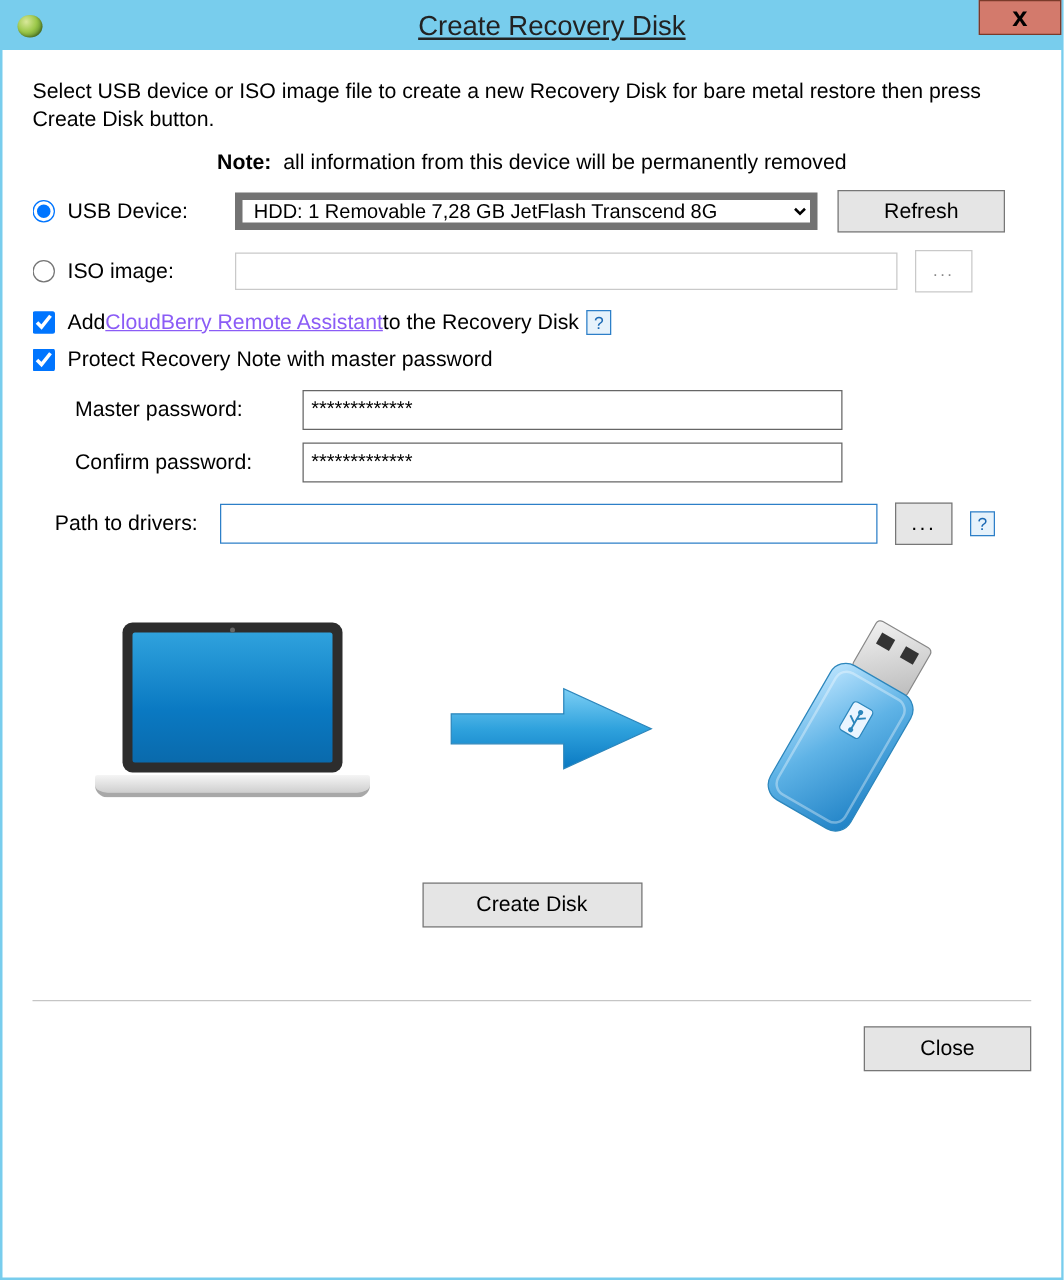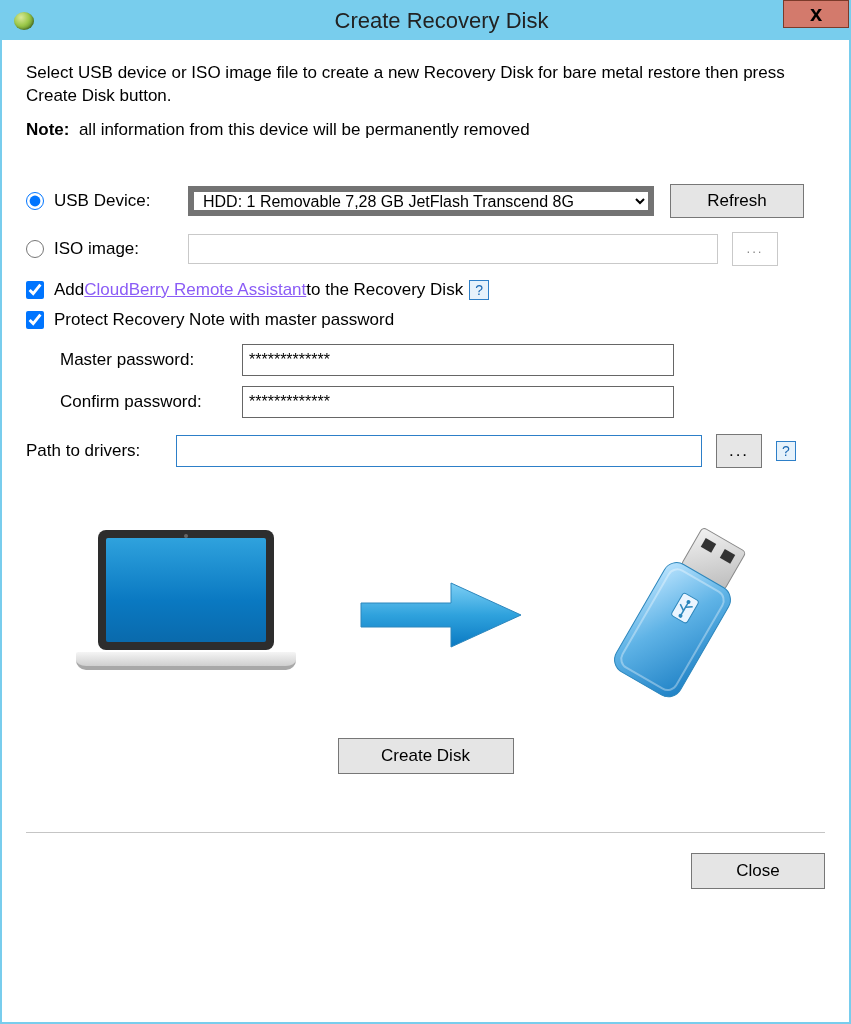--- a/index.html
+++ b/index.html
@@ -30,41 +30,42 @@
     margin-left: 12px;
     border-radius: 50%;
     background: radial-gradient(circle at 35% 30%, #d9e89a 0%, #9cc84a 45%, #5a8a2a 80%);
     box-shadow: inset -1px -1px 2px rgba(0,0,0,0.25);
   }
   .titlebar .title {
     flex: 1;
     text-align: center;
     font-size: 22px;
     color: #222;
+    text-decoration: underline;
   }
   .close-btn {
     position: absolute;
     right: 0; top: -2px;
     width: 66px; height: 28px;
     background: #d37a6c;
     border: 1px solid #7a3a2a;
     display: flex; align-items: center; justify-content: center;
     font-weight: bold; font-size: 22px;
     color: #000;
     cursor: pointer;
   }
   .content {
     background: #fff;
     width: 100%;
     height: calc(100% - 38px);
     padding: 22px 24px 18px 24px;
     position: relative;
   }
   .intro { margin-bottom: 12px; line-height: 1.35; }
-  .note-line { margin-bottom: 44px; }
+  .note-line { margin-bottom: 12px; text-align: center; }
   .note-line b { font-weight: bold; }
   .row { display: flex; align-items: center; margin-bottom: 14px; }
   .radio, .check {
     width: 18px; height: 18px;
     margin-right: 10px;
     cursor: pointer;
   }
   .label-col { width: 134px; }
   select.device {
     flex: 1;
@@ -117,21 +118,21 @@
   }
   .pw-row { display: flex; align-items: center; margin-bottom: 10px; margin-left: 34px; }
   .pw-row .lbl { width: 182px; }
   .pw-row input {
     width: 432px; height: 32px;
     border: 1px solid #666;
     padding: 0 6px;
     font-size: 16px;
   }
   .drivers-row { display: flex; align-items: center; margin-top: 16px; }
-  .drivers-row .lbl { width: 150px; }
+  .drivers-row .lbl { width: 150px; text-align: center; }
   .drivers-row input {
     width: 526px; height: 32px;
     border: 1px solid #2d7fc8;
     padding: 0 6px;
     font-size: 16px;
     outline: none;
   }
   .drivers-row .browse-btn2 {
     width: 46px; height: 34px;
     margin-left: 14px;

